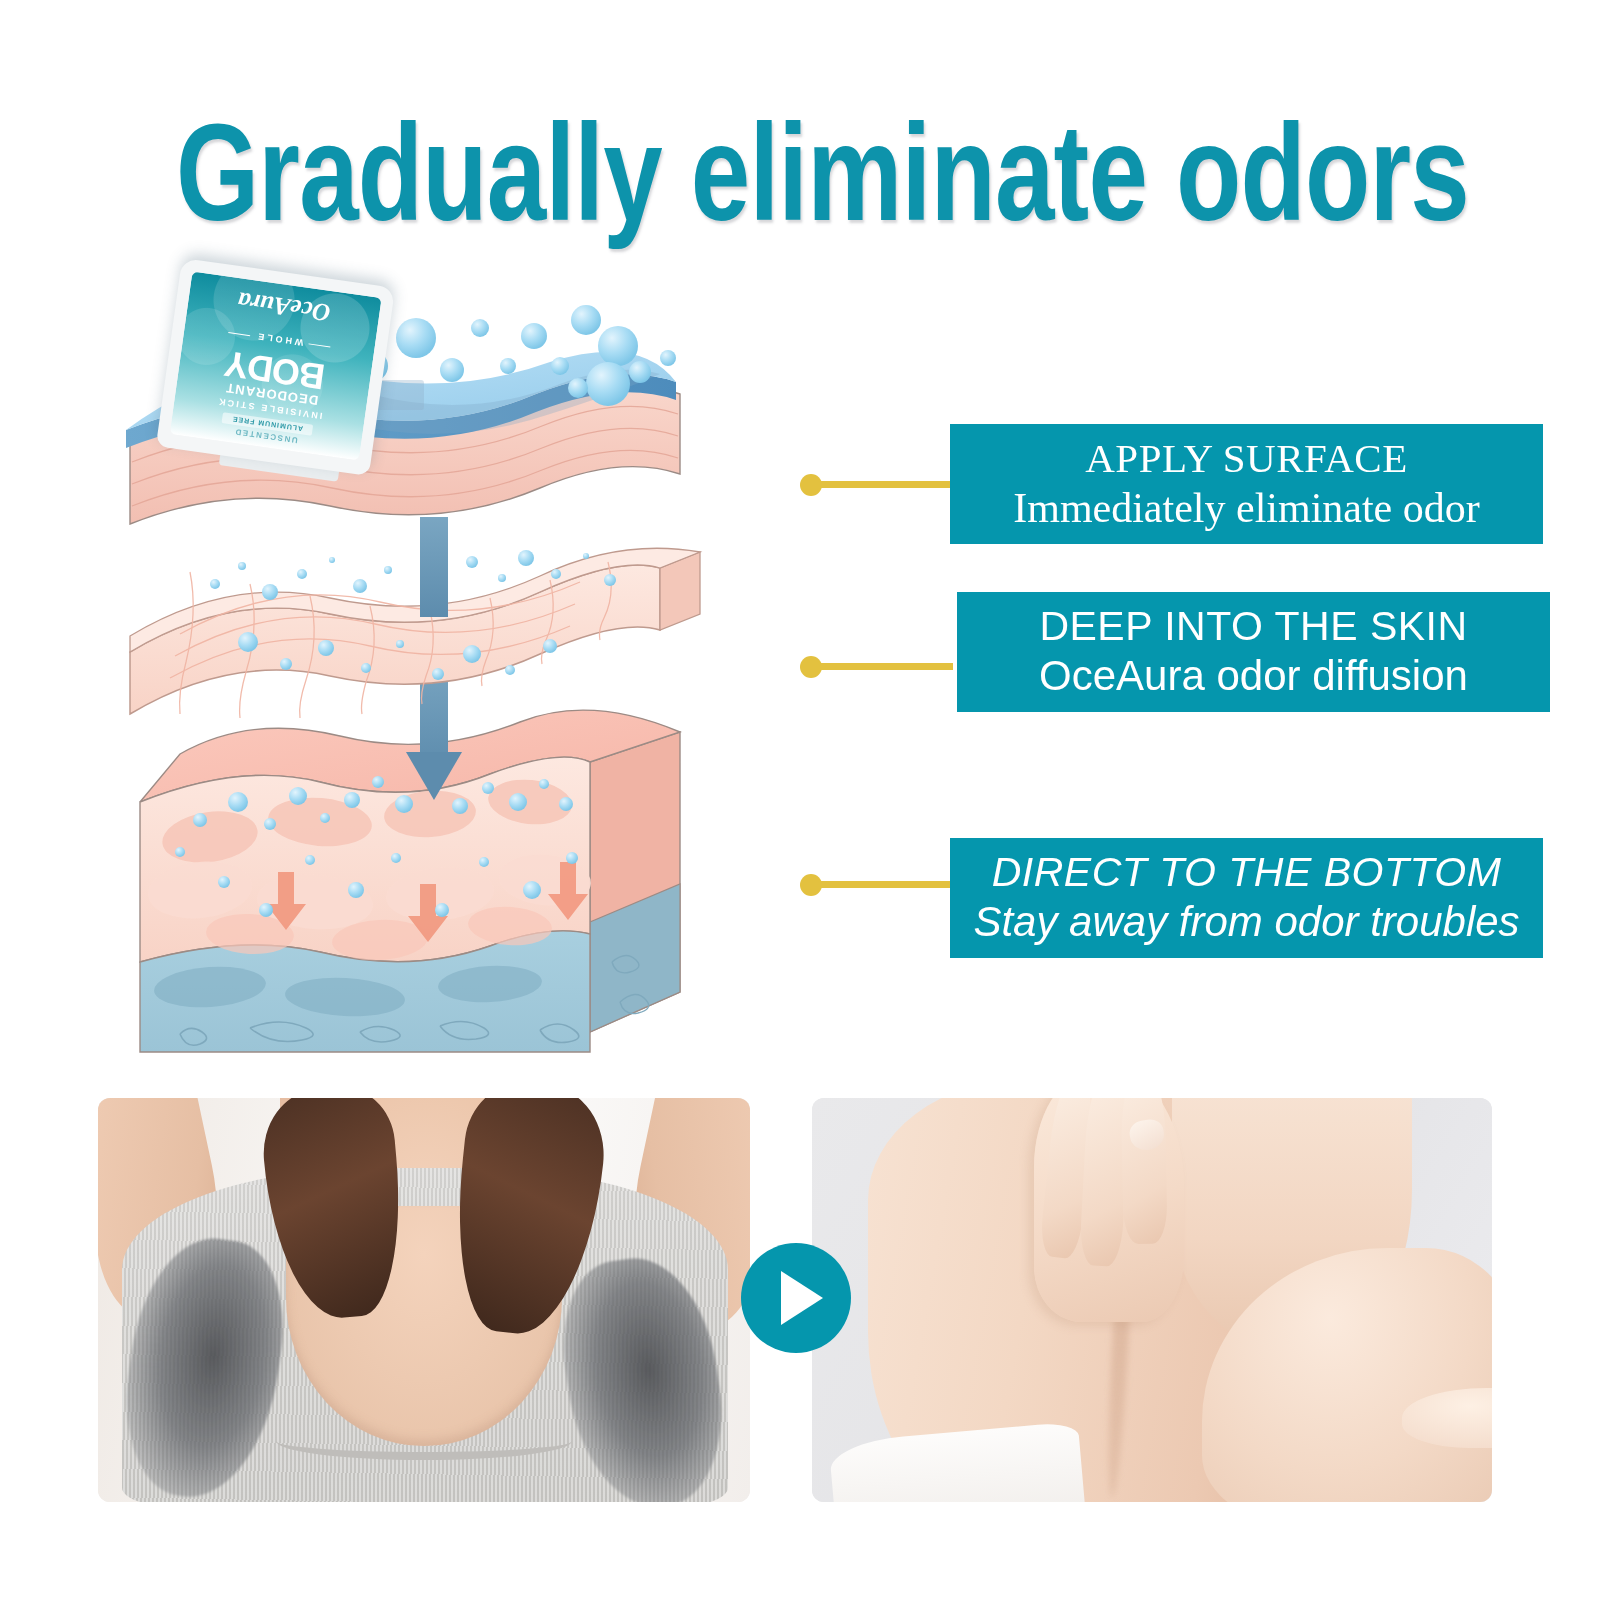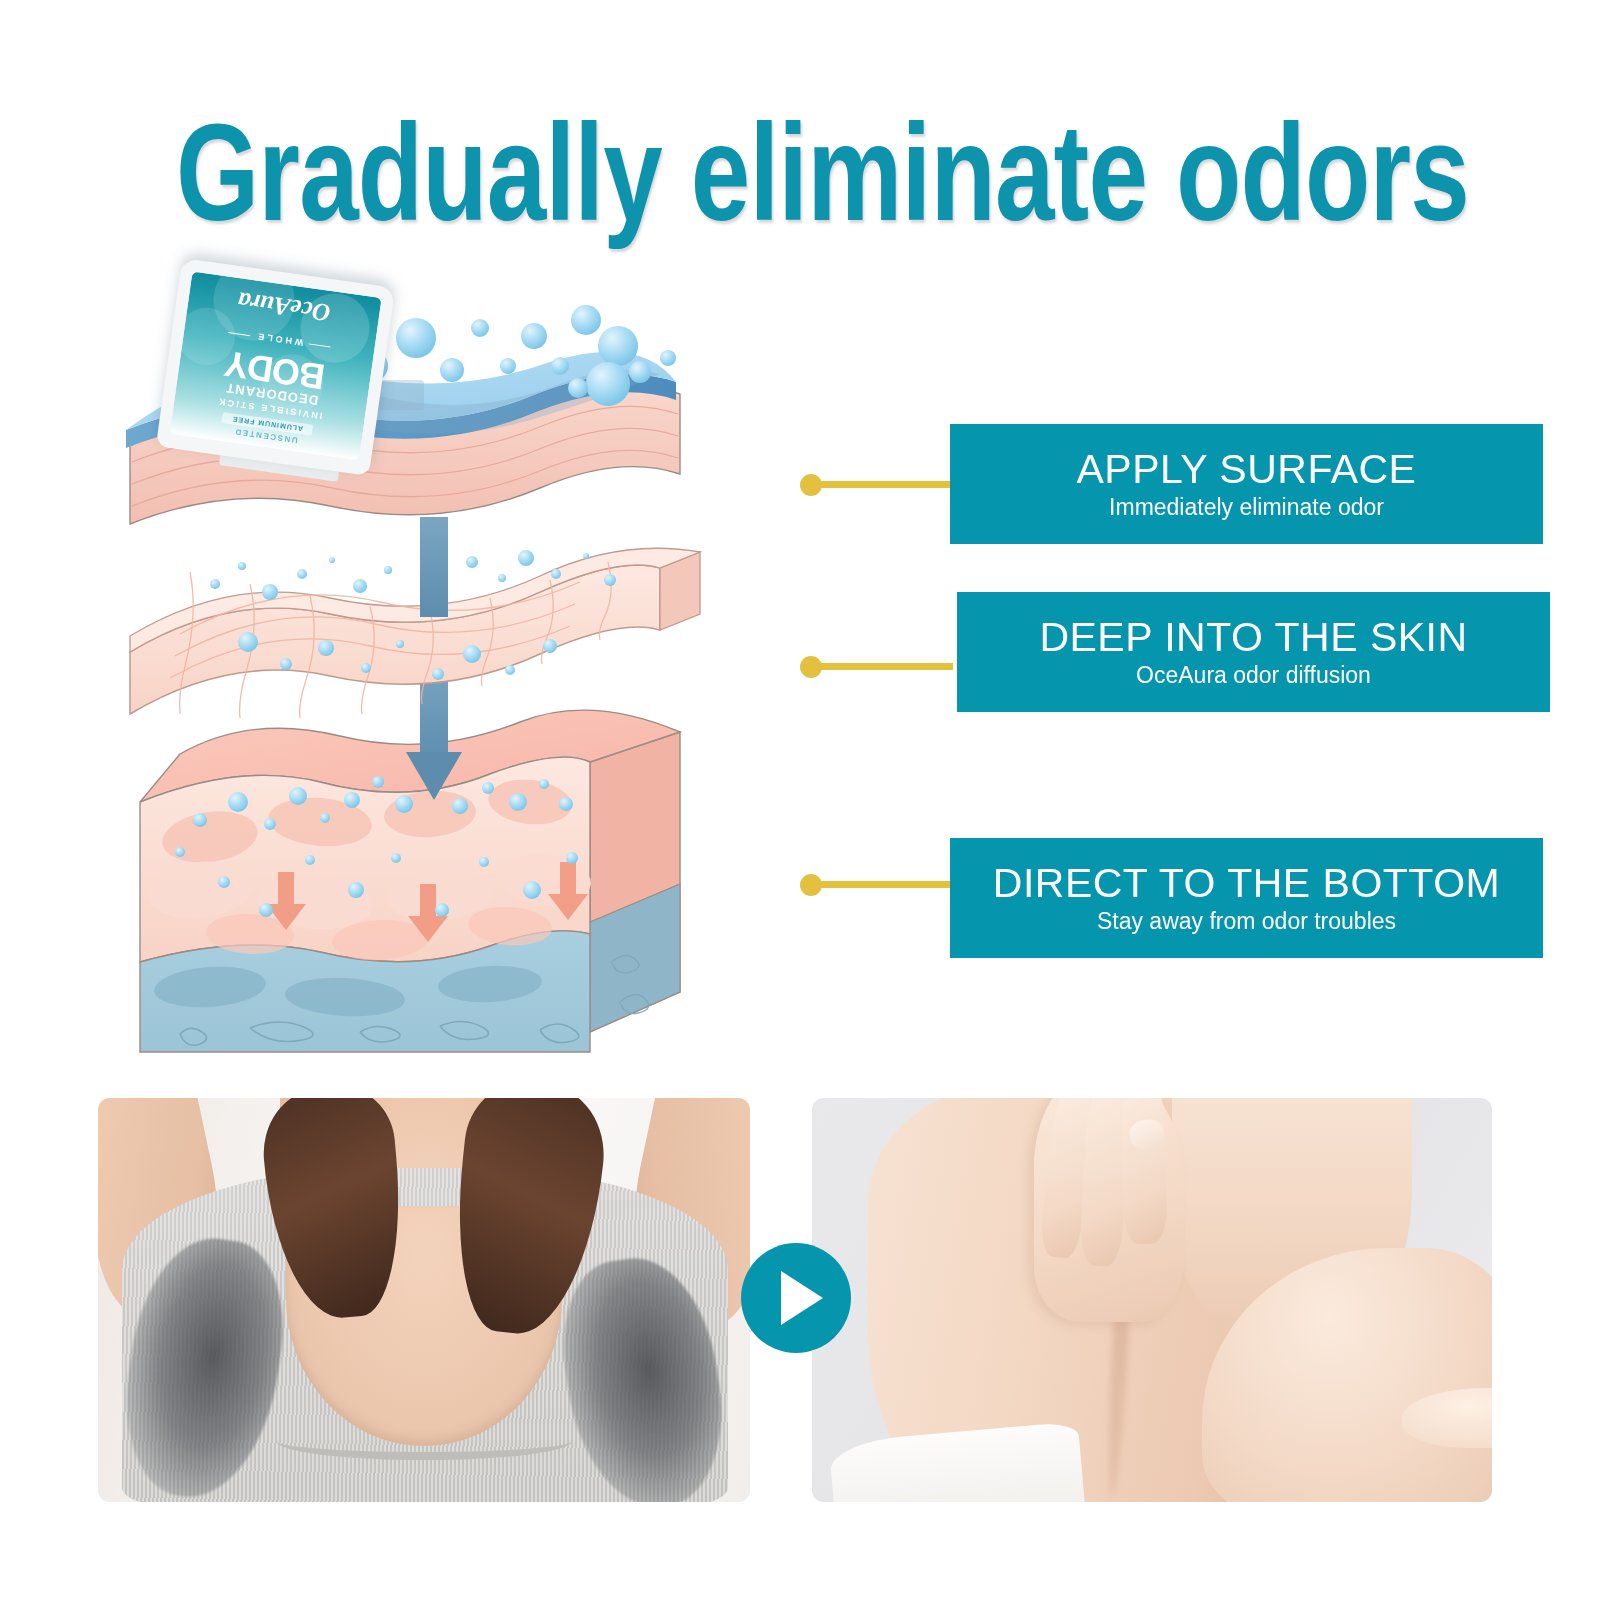--- a/index.html
+++ b/index.html
@@ -106,21 +106,21 @@
     color:#ffffff;
     display:flex; flex-direction:column;
     align-items:center; justify-content:center;
     text-align:center;
   }
   .lb-title {
     font-size:41px; font-weight:normal; letter-spacing:0.5px;
     line-height:1.06; white-space:nowrap;
   }
   .lb-sub {
-    font-size:23px; font-weight:normal; line-height:1.1;
+    font-size:42px; font-weight:normal; line-height:1.1;
     margin-top:4px; white-space:nowrap;
   }
 
   
   .photo {
     position:absolute;
     border-radius:12px;
     overflow:hidden;
   }
 
@@ -494,39 +494,39 @@
         <span class="rule"></span><span>WHOLE</span><span class="rule"></span>
       </div>
       <div class="pack-txt p-brand">OceAura</div>
     </div>
   </div>
 </div>
 
 <div class="callout">
   <div class="dot" style="left:800px; top:474px;"></div>
   <div class="leader" style="left:815px; top:481px; width:138px;"></div>
-  <div class="label-box" style="left:950px; top:424px; width:593px; height:120px;">
+  <div class="label-box" style="left:950px; top:424px; width:593px; height:120px;font-family:Liberation Serif, serif;">
     <div class="lb-title">APPLY SURFACE</div>
     <div class="lb-sub">Immediately eliminate odor</div>
   </div>
 </div>
 
 <div class="callout">
   <div class="dot" style="left:800px; top:656px;"></div>
   <div class="leader" style="left:815px; top:663px; width:138px;"></div>
   <div class="label-box" style="left:950px; top:592px; width:593px; height:120px;margin-left:7px;">
     <div class="lb-title">DEEP INTO THE SKIN</div>
     <div class="lb-sub">OceAura odor diffusion</div>
   </div>
 </div>
 
 <div class="callout">
   <div class="dot" style="left:800px; top:874px;"></div>
   <div class="leader" style="left:815px; top:881px; width:138px;"></div>
-  <div class="label-box" style="left:950px; top:838px; width:593px; height:120px;">
+  <div class="label-box" style="left:950px; top:838px; width:593px; height:120px;font-style:italic;">
     <div class="lb-title">DIRECT TO THE BOTTOM</div>
     <div class="lb-sub">Stay away from odor troubles</div>
   </div>
 </div>
 
 <div class="photo" id="photo-before">
   <div class="pb-bg"></div>
   <div class="pb-arm-l"></div>
   <div class="pb-arm-r"></div>
   <div class="pb-neckskin"></div>

